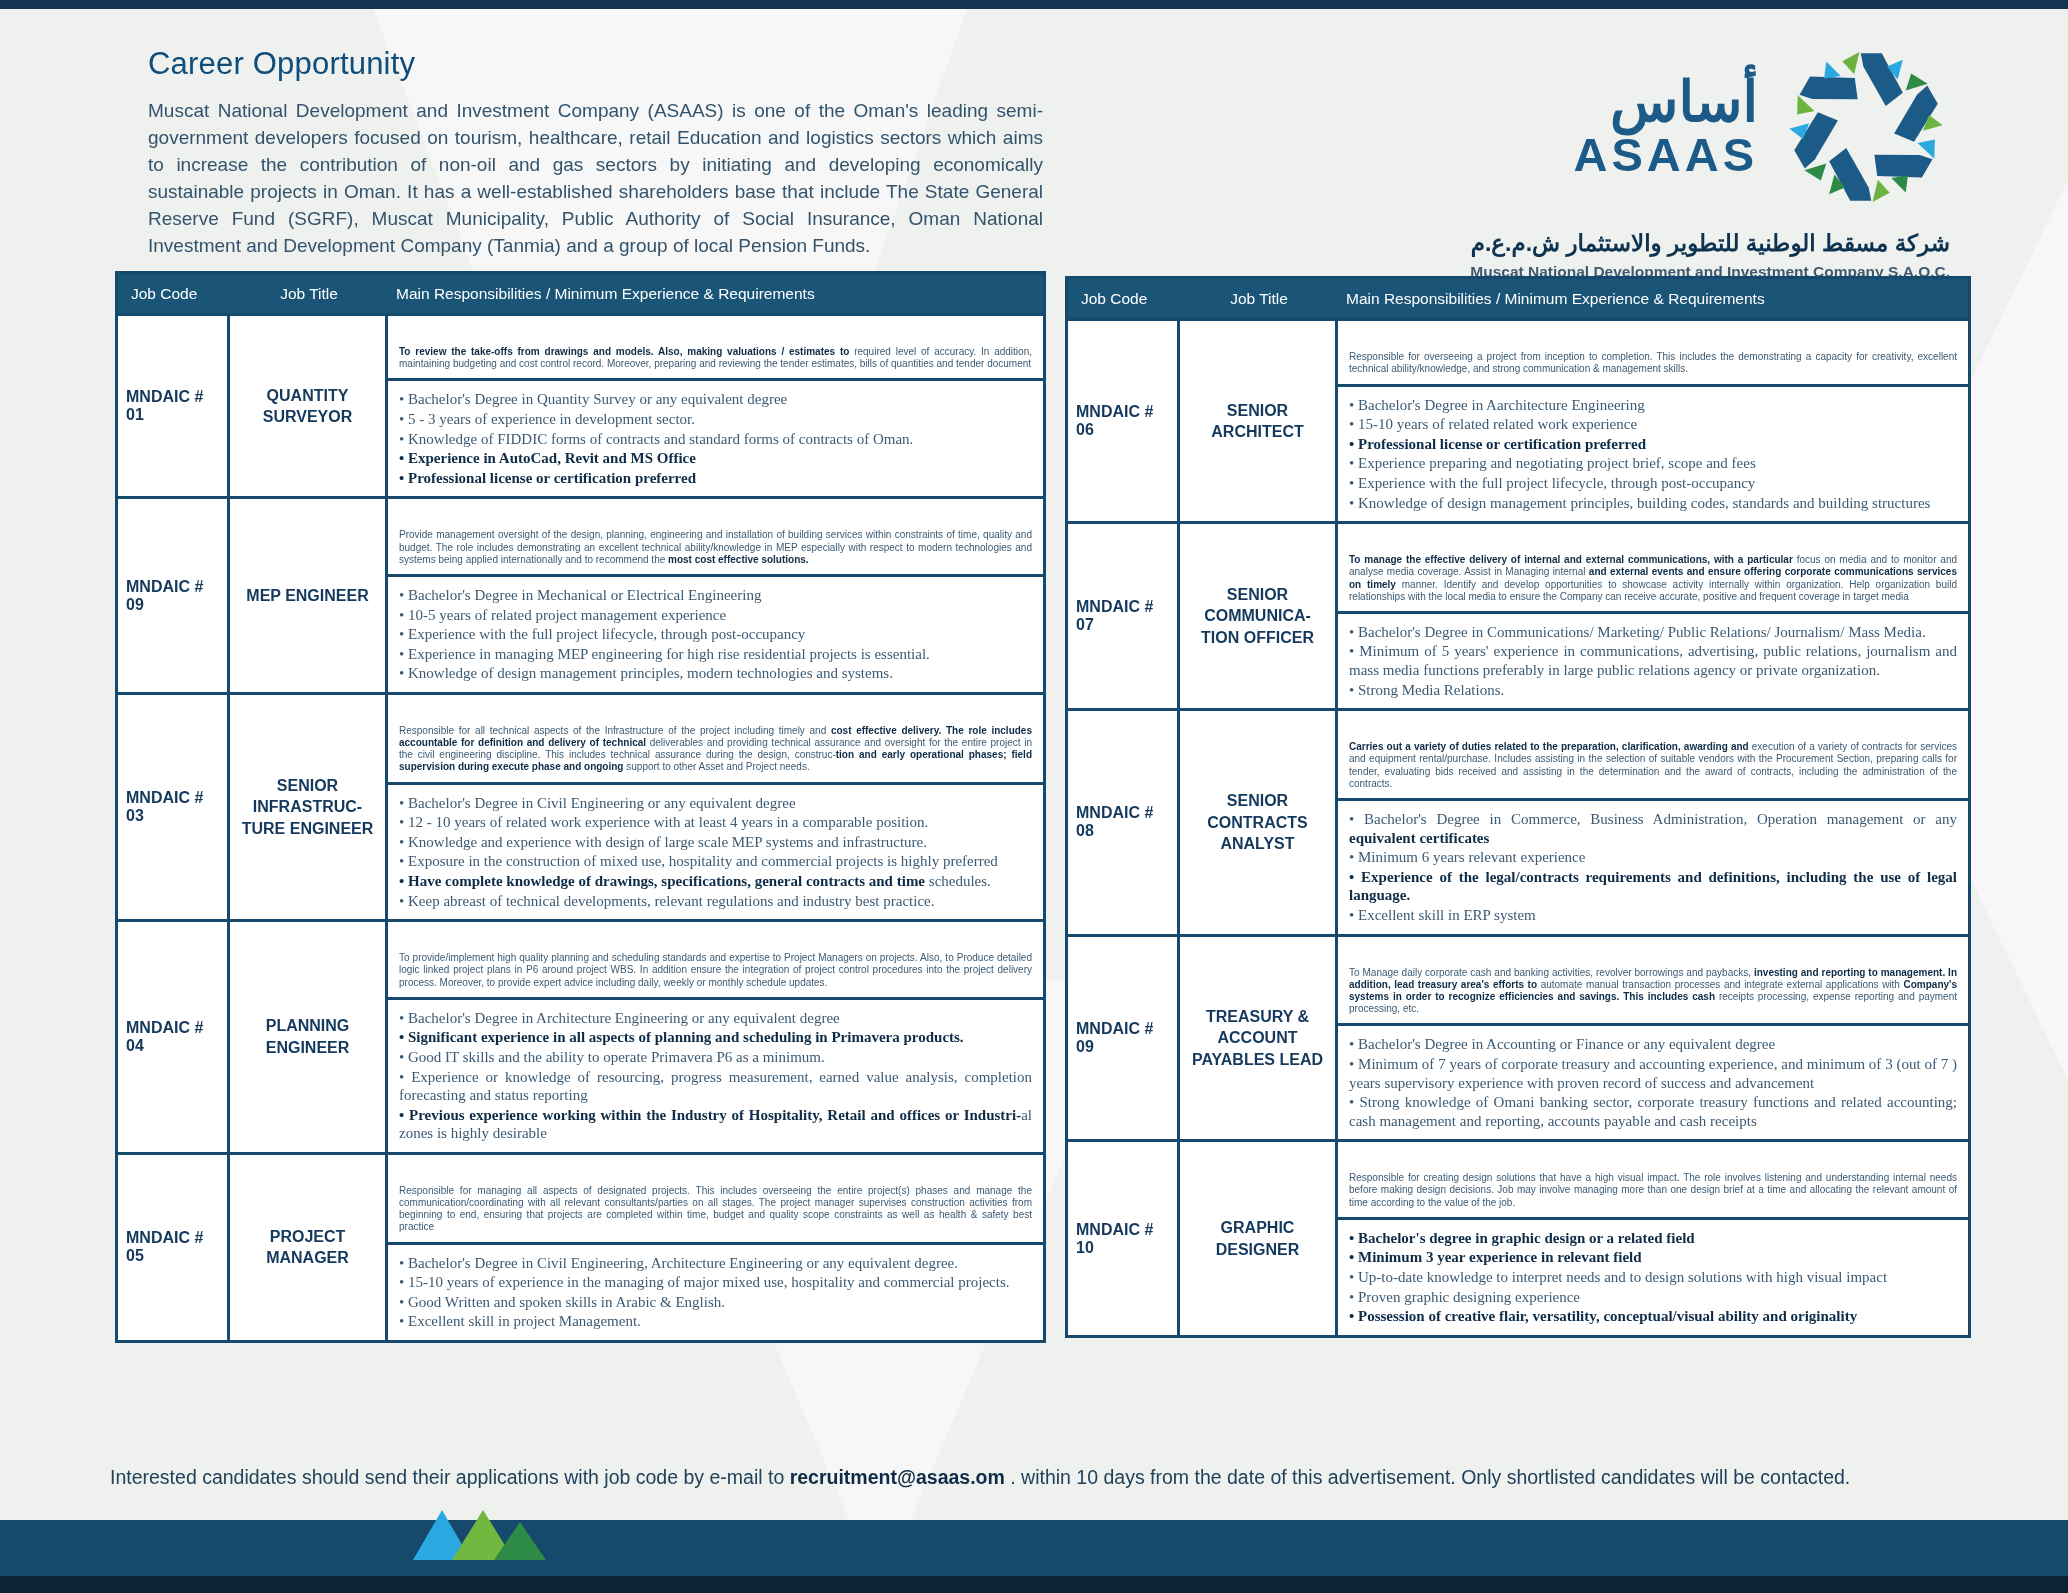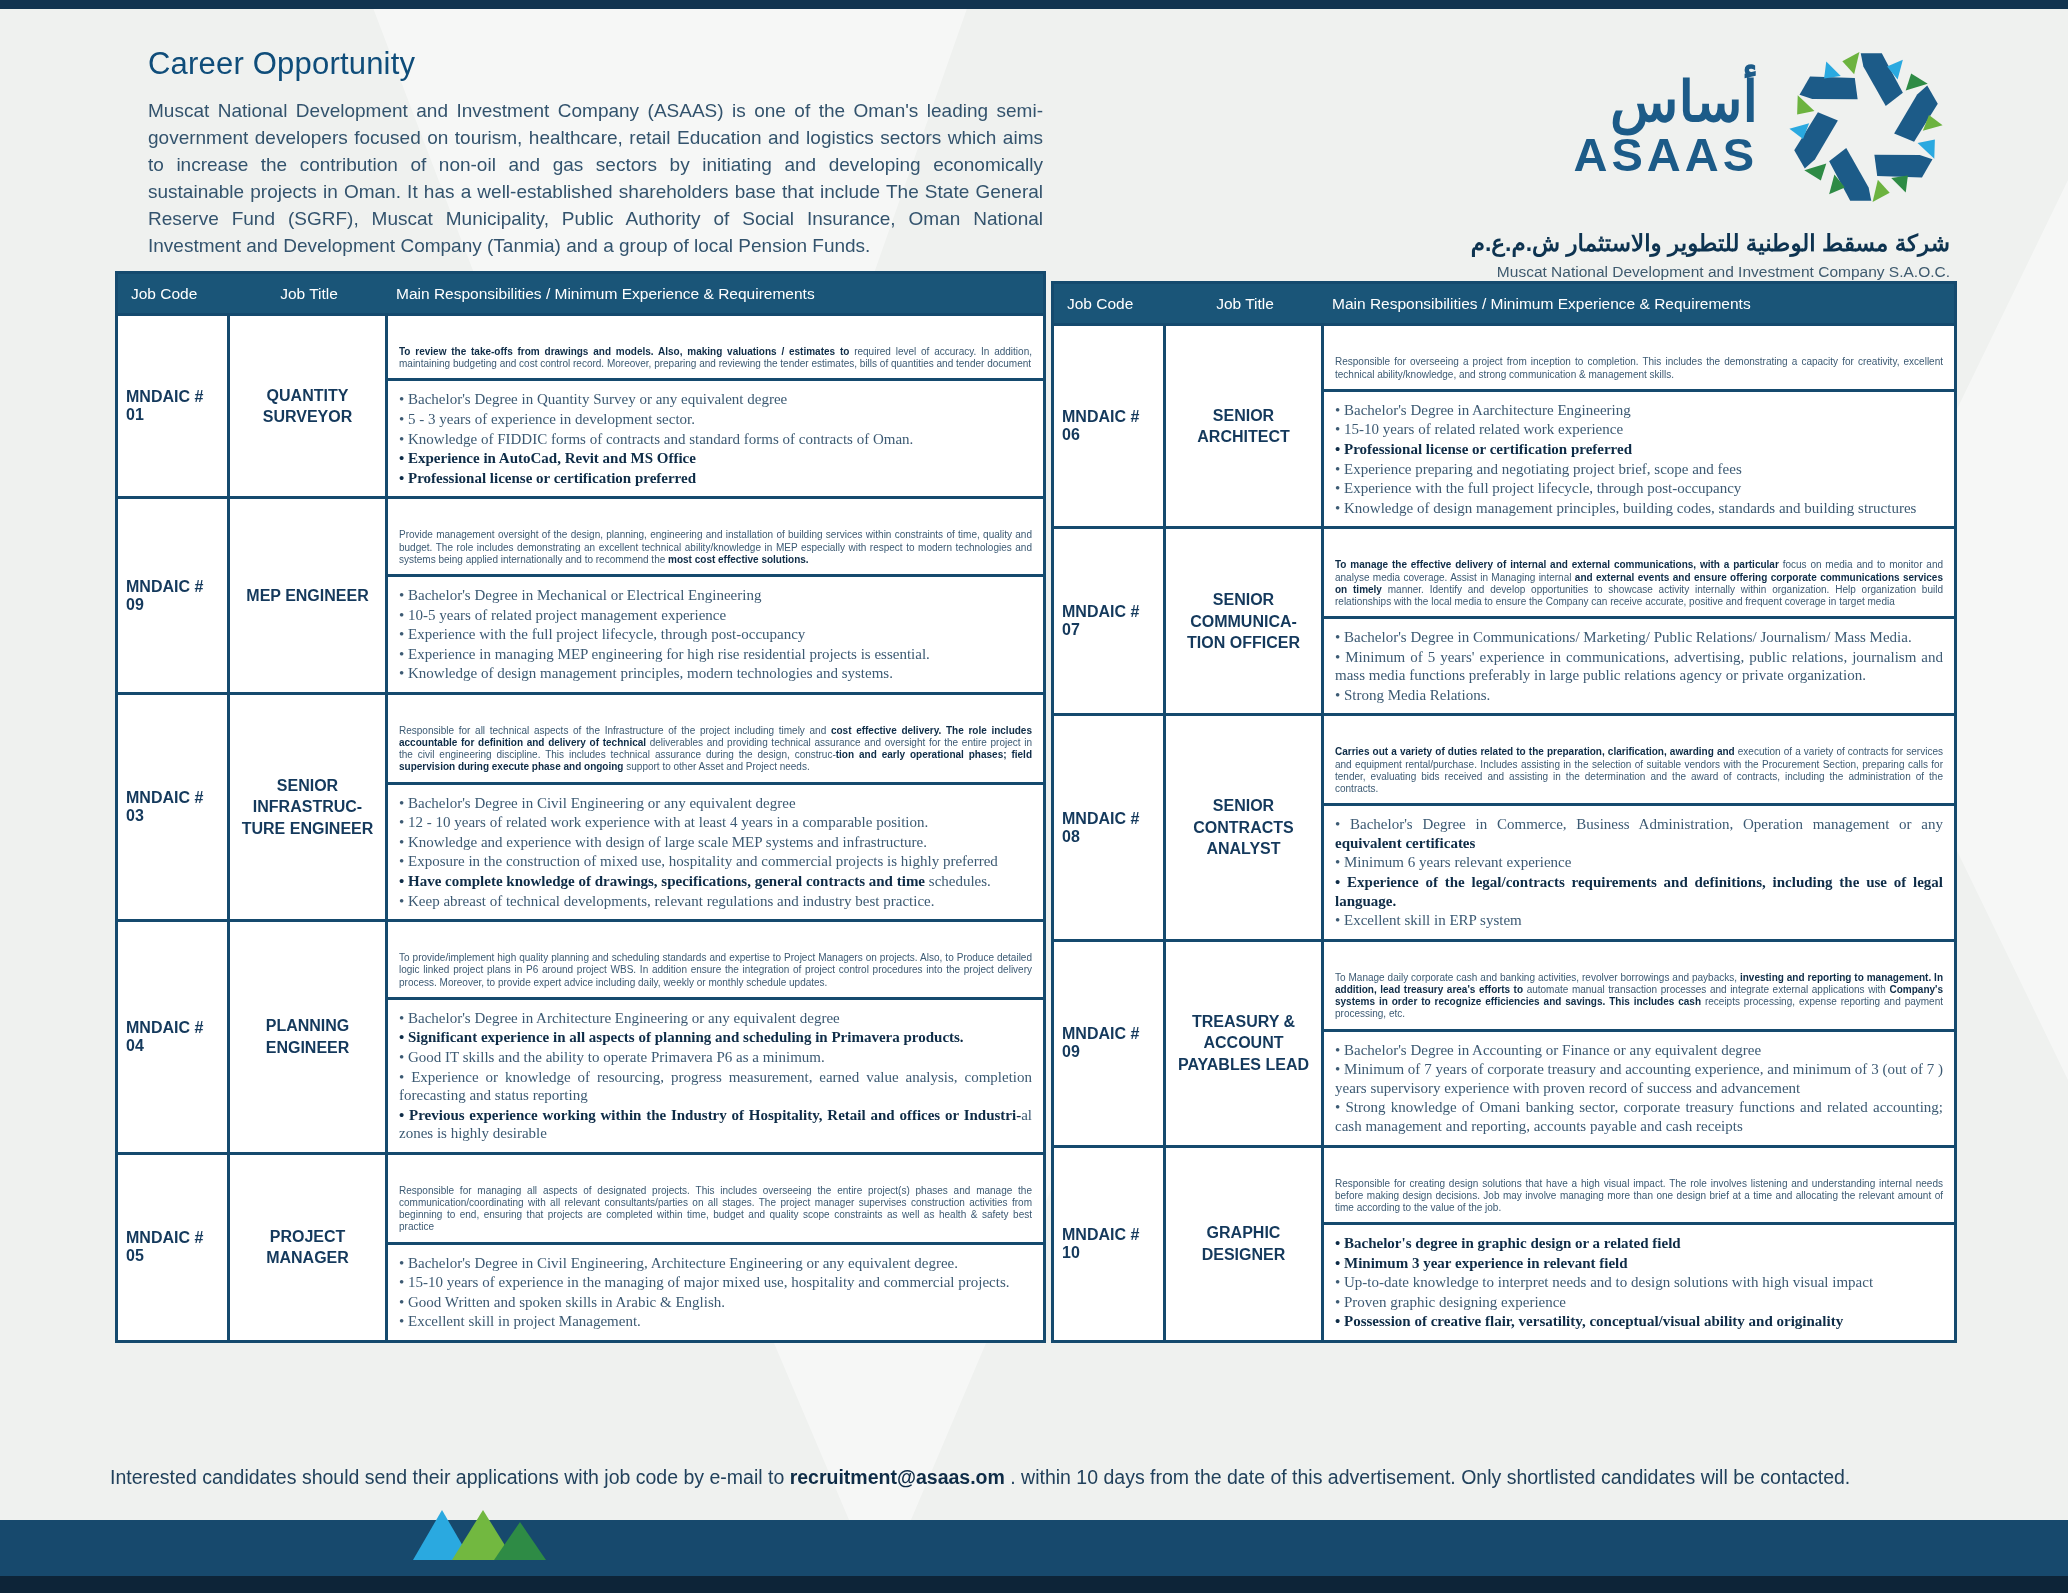--- a/index.html
+++ b/index.html
@@ -16,23 +16,23 @@
   .header{position:absolute;left:148px;top:46px;width:895px;z-index:3;}
   .page-title{margin:0 0 16px 0;font-size:31px;font-weight:normal;color:#0f4d7a;letter-spacing:.2px;}
   .intro{font-size:19px;line-height:1.42;color:#33536d;text-align:justify;}
 
   .logo{position:absolute;top:48px;right:118px;z-index:3;text-align:right;}
   .logo-row{display:flex;align-items:center;justify-content:flex-end;gap:24px;}
   .logo-text{text-align:right;}
   .logo-ar{font-size:56px;font-weight:bold;color:#1c5b88;line-height:1;}
   .logo-en{font-size:47px;font-weight:bold;color:#1c5b88;letter-spacing:4px;line-height:1.05;}
   .company-ar{margin-top:24px;font-size:23px;font-weight:bold;color:#0d3350;}
-  .company-en{margin-top:6px;font-size:15.5px;color:#3e5a6e;}
-
-  .tables{position:absolute;top:271px;left:115px;display:flex;gap:5px;z-index:3;align-items:flex-end;}
+  .company-en{margin-top:6px;font-size:15.5px;color:#3e5a6e;font-weight:bold;}
+
+  .tables{position:absolute;top:271px;left:115px;display:flex;gap:19px;z-index:3;align-items:center;}
   .jobtable{background:#ffffff;border:3px solid #154a6e;}
   .jobtable.left{width:925px;}
   .jobtable.right{width:900px;}
   .thead{display:grid;grid-template-columns:112px 158px 1fr;background:#1a5578;color:#ffffff;
          font-size:15.5px;height:39px;align-items:center;}
   .th{padding:0 8px;}
   .th.code{padding-left:13px;}
   .th.title{text-align:center;}
   .row{display:grid;grid-template-columns:112px 158px 1fr;border-top:3px solid #154a6e;}
   .cell.code{display:flex;align-items:center;padding:6px 4px 6px 8px;font-weight:bold;

